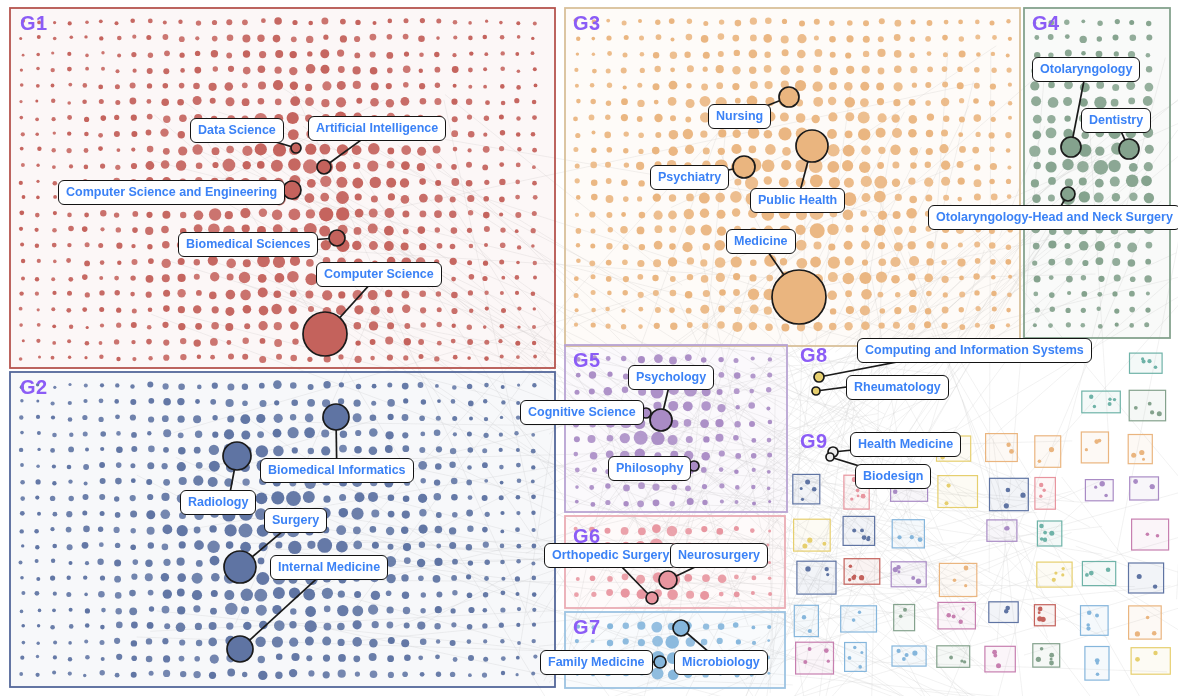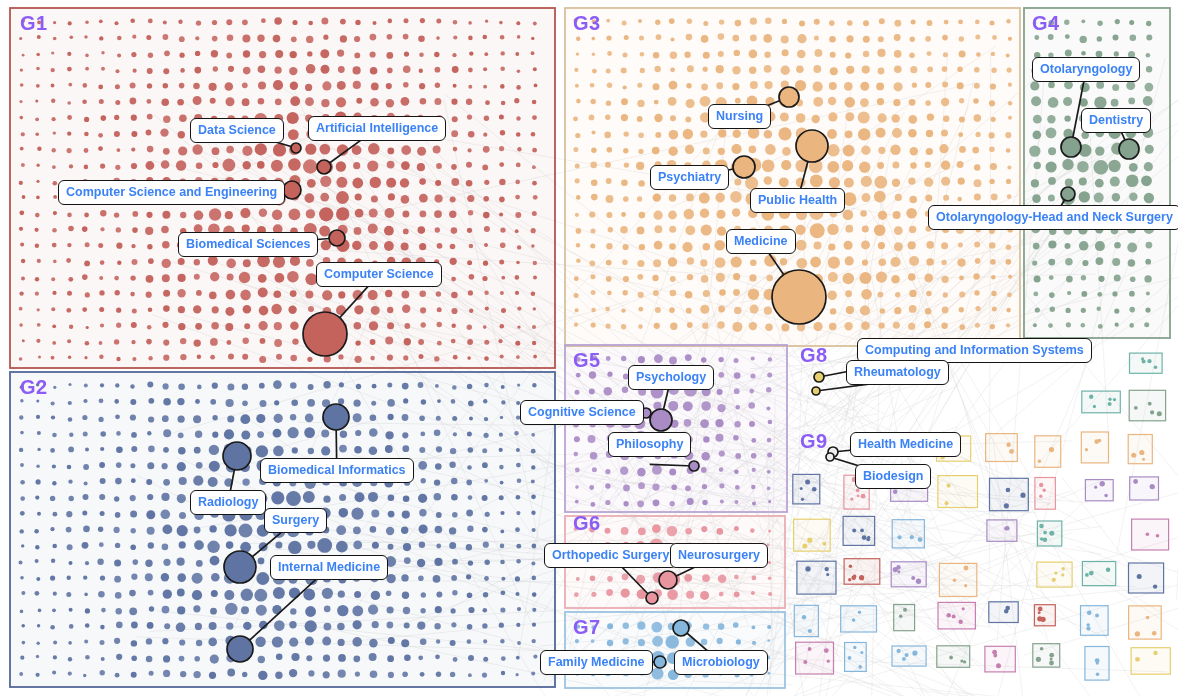--- a/index.html
+++ b/index.html
@@ -2873,53 +2873,53 @@
         <circle cx="833" cy="452" r="5" fill="#ededed" stroke="#1a1a1a" stroke-width="1.7"></circle>
         <circle cx="830" cy="457" r="4" fill="#ededed" stroke="#1a1a1a" stroke-width="1.7"></circle>
       </g>
     </svg>
 
   <div class="gl" style="left: 20px; top: 12px;">G1</div>
   <div class="gl" style="left: 20px; top: 376px;">G2</div>
   <div class="gl" style="left: 573px; top: 12px;">G3</div>
   <div class="gl" style="left: 1032px; top: 12px;">G4</div>
   <div class="gl" style="left: 573px; top: 349px;">G5</div>
-  <div class="gl" style="left: 573px; top: 512px;">G6</div>
+  <div class="gl" style="left: 573px; top: 525px;">G6</div>
   <div class="gl" style="left: 573px; top: 616px;">G7</div>
   <div class="gl" style="left: 800px; top: 344px;">G8</div>
   <div class="gl" style="left: 800px; top: 430px;">G9</div>
 
   <div class="callout" style="left: 190px; top: 118px;">Data Science</div>
   <div class="callout" style="left: 308px; top: 116px;">Artificial Intelligence</div>
   <div class="callout" style="left: 58px; top: 180px;">Computer Science and Engineering</div>
   <div class="callout" style="left: 178px; top: 232px;">Biomedical Sciences</div>
   <div class="callout" style="left: 316px; top: 262px;">Computer Science</div>
 
   <div class="callout" style="left: 260px; top: 458px;">Biomedical Informatics</div>
-  <div class="callout" style="left: 190px; top: 490px;">Radiology</div>
+  <div class="callout" style="left: 180px; top: 490px;">Radiology</div>
   <div class="callout" style="left: 264px; top: 508px;">Surgery</div>
   <div class="callout" style="left: 270px; top: 555px;">Internal Medicine</div>
 
   <div class="callout" style="left: 708px; top: 104px;">Nursing</div>
   <div class="callout" style="left: 650px; top: 165px;">Psychiatry</div>
   <div class="callout" style="left: 750px; top: 188px;">Public Health</div>
   <div class="callout" style="left: 726px; top: 229px;">Medicine</div>
 
   <div class="callout" style="left: 1032px; top: 57px;">Otolaryngology</div>
   <div class="callout" style="left: 1081px; top: 108px;">Dentistry</div>
   <div class="callout" style="left: 928px; top: 205px;">Otolaryngology-Head and Neck Surgery</div>
 
   <div class="callout" style="left: 628px; top: 365px;">Psychology</div>
   <div class="callout" style="left: 520px; top: 400px;">Cognitive Science</div>
-  <div class="callout" style="left: 608px; top: 432px;">Philosophy</div>
+  <div class="callout" style="left: 608px; top: 456px;">Philosophy</div>
 
   <div class="callout" style="left: 544px; top: 543px;">Orthopedic Surgery</div>
   <div class="callout" style="left: 670px; top: 543px;">Neurosurgery</div>
 
   <div class="callout" style="left: 540px; top: 650px;">Family Medicine</div>
   <div class="callout" style="left: 674px; top: 650px;">Microbiology</div>
 
   <div class="callout" style="left: 840px; top: 338px; margin-left: 17px;">Computing and Information Systems</div>
-  <div class="callout" style="left: 846px; top: 360px;">Rheumatology</div>
+  <div class="callout" style="left: 846px; top: 375px;">Rheumatology</div>
 
   <div class="callout" style="left: 850px; top: 432px;">Health Medicine</div>
   <div class="callout" style="left: 855px; top: 464px;">Biodesign</div>
 </div>
 
 </body></html>

